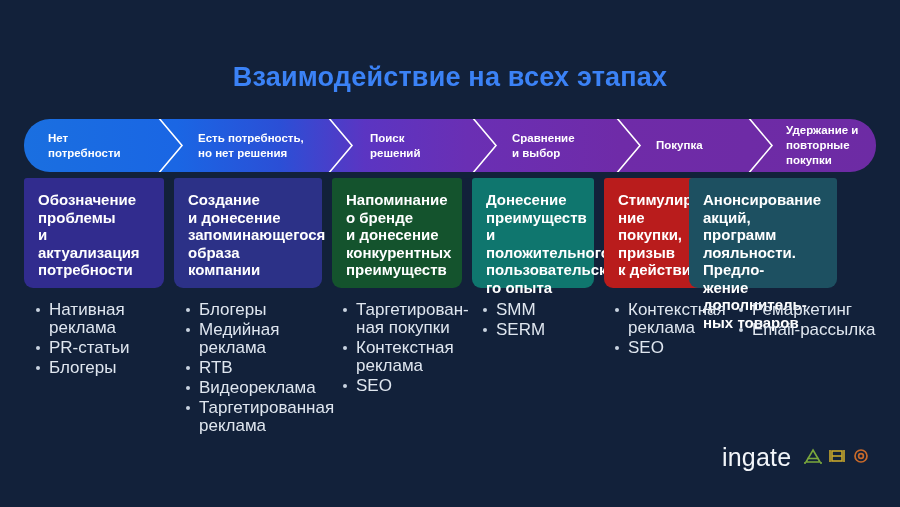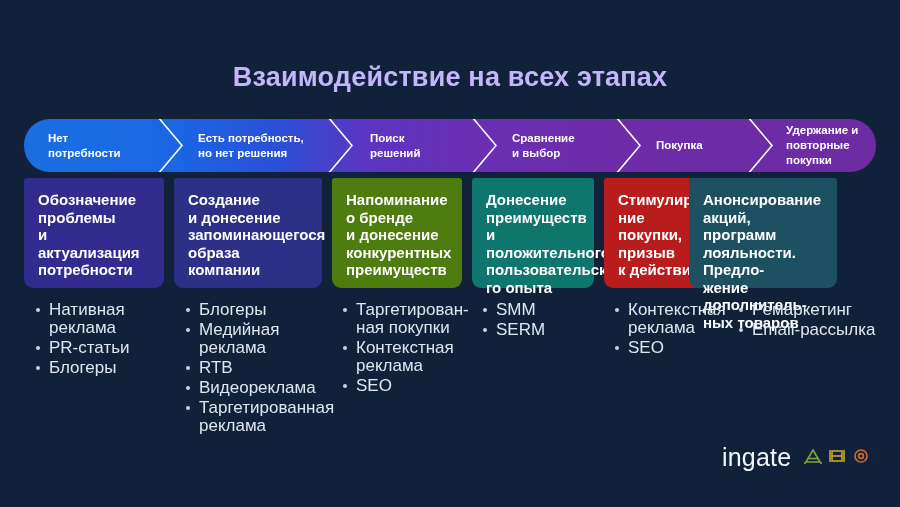--- a/index.html
+++ b/index.html
@@ -8,21 +8,21 @@
     background:#12213a;
     font-family:"Liberation Sans","DejaVu Sans",sans-serif;
     -webkit-font-smoothing:antialiased;
   }
   .slide{position:relative;width:900px;height:507px;}
 
   
   .title{
     position:absolute;left:0;top:62px;width:900px;
     text-align:center;
-    font-size:27px;font-weight:bold;color:#c4b5fd;
+    font-size:27px;font-weight:bold;color:#3b82f6;
     letter-spacing:.2px;
   }
 
   
   .banner{
     position:absolute;left:24px;top:119px;
     width:852px;height:53px;
     border-radius:26px;
     background:linear-gradient(90deg,
         #1a6fe0 0%,
@@ -157,21 +157,21 @@
 проблемы
 и актуализация
 потребности</div>
   </div>
   <div class="card" style="left:174px;width:148px;background:#2c3187;">
     <div class="card-text">Создание
 и донесение
 запоминающегося
 образа компании</div>
   </div>
-  <div class="card" style="left:332px;width:130px;background:#4d7c0f;">
+  <div class="card" style="left:332px;width:130px;background:#14532d;">
     <div class="card-text">Напоминание
 о бренде
 и донесение
 конкурентных
 преимуществ</div>
   </div>
   <div class="card" style="left:472px;width:122px;background:#0f766e;">
     <div class="card-text">Донесение
 преимуществ и
 положительного

